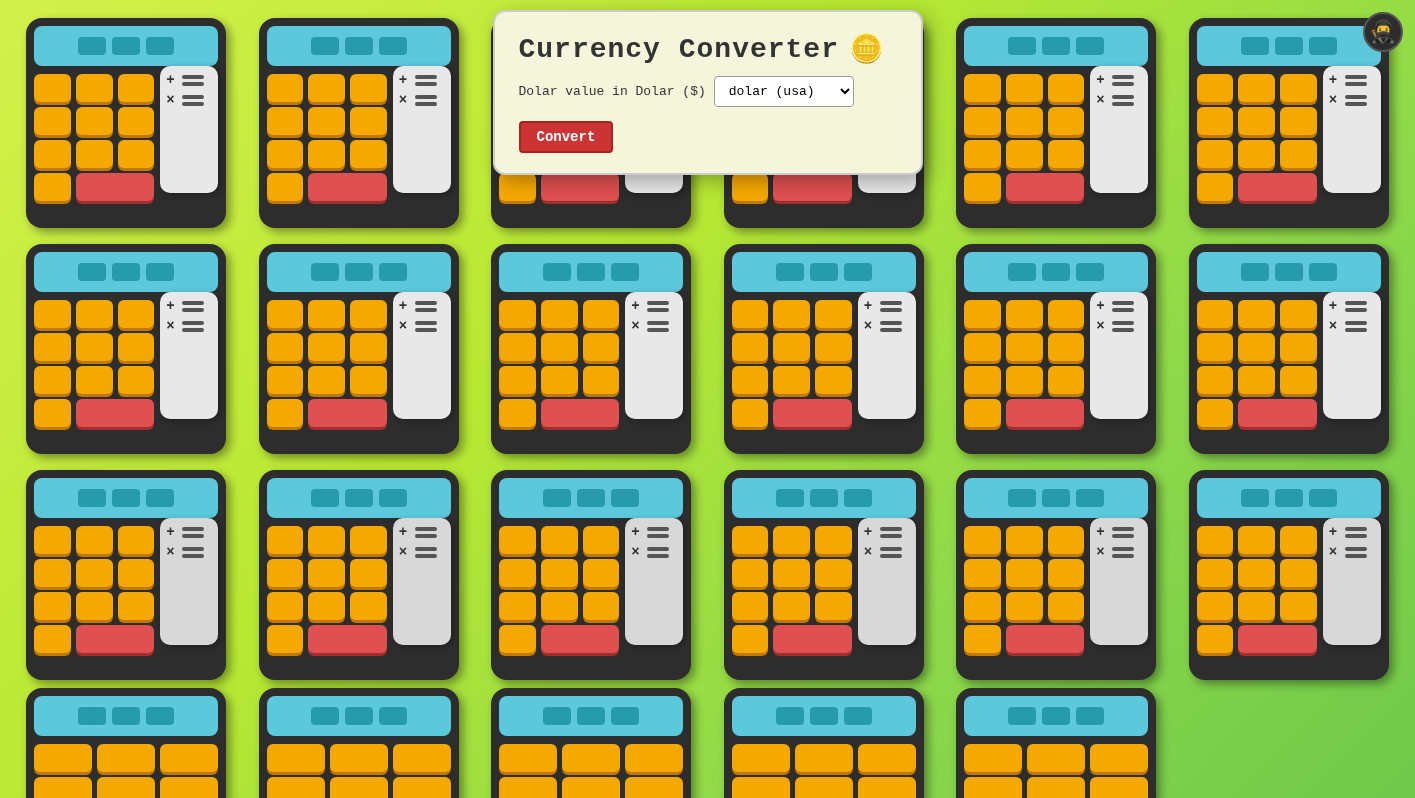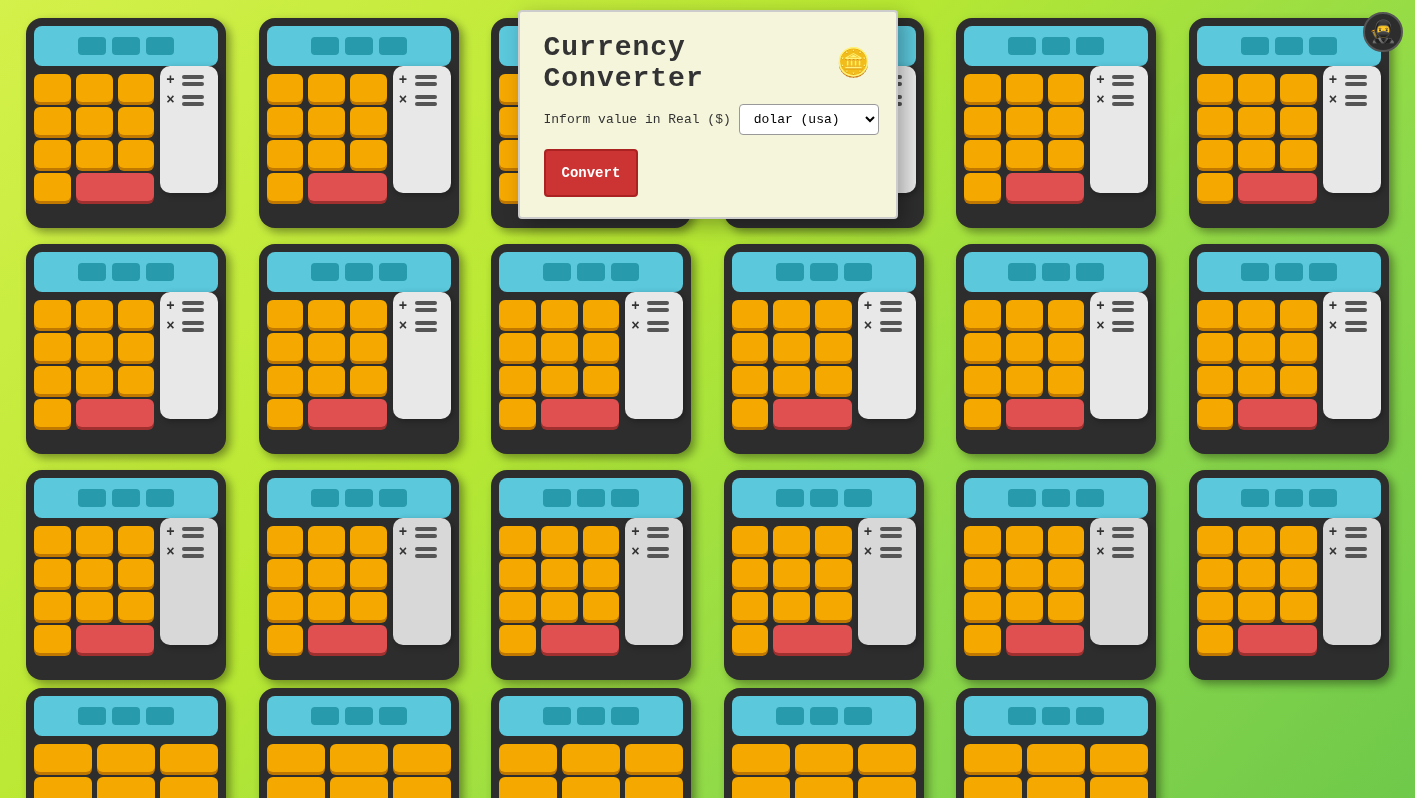--- a/index.html
+++ b/index.html
@@ -139,23 +139,23 @@
       display: flex;
       align-items: flex-start;
       justify-content: center;
       padding-top: 10px;
       z-index: 10;
     }
 
     .modal-card {
       background: #f5f5dc;
       border: 2px solid #ccc;
-      border-radius: 4px;
+      border-radius: 12px;
       padding: 20px 24px;
-      width: 380px;
+      width: 430px;
       box-shadow: 6px 6px 20px rgba(0,0,0,0.3);
       position: relative;
     }
 
     .modal-header {
       display: flex;
       align-items: center;
       gap: 10px;
       margin-bottom: 10px;
     }
@@ -204,21 +204,21 @@
       background: white;
       cursor: pointer;
       min-width: 140px;
     }
 
     .convert-btn {
       background: #cc3333;
       color: white;
       border: 2px solid #aa2222;
       border-radius: 4px;
-      padding: 14px 16px;
+      padding: 6px 16px;
       font-family: 'Courier New', monospace;
       font-size: 14px;
       font-weight: bold;
       cursor: pointer;
       display: block;
     }
 
     
     .avatar-badge {
       position: absolute;
@@ -1157,21 +1157,21 @@
   <span class="avatar-inner">🥷</span>
 </div>
 
 <div class="modal-overlay">
   <div class="modal-card">
     <div class="modal-header">
       <span class="modal-title">Currency Converter</span>
       <span class="coin-icon">🪙</span>
     </div>
     <div class="modal-form">
-      <label class="modal-label">Inform value in Real ($)</label>
+      <label class="modal-label">Dolar value in Dolar ($)</label>
       <select class="modal-select">
         <option>dolar (usa)</option>
         <option>euro</option>
         <option>pound</option>
         <option>yen</option>
       </select>
     </div>
     <button class="convert-btn">Convert</button>
   </div>
 </div>

